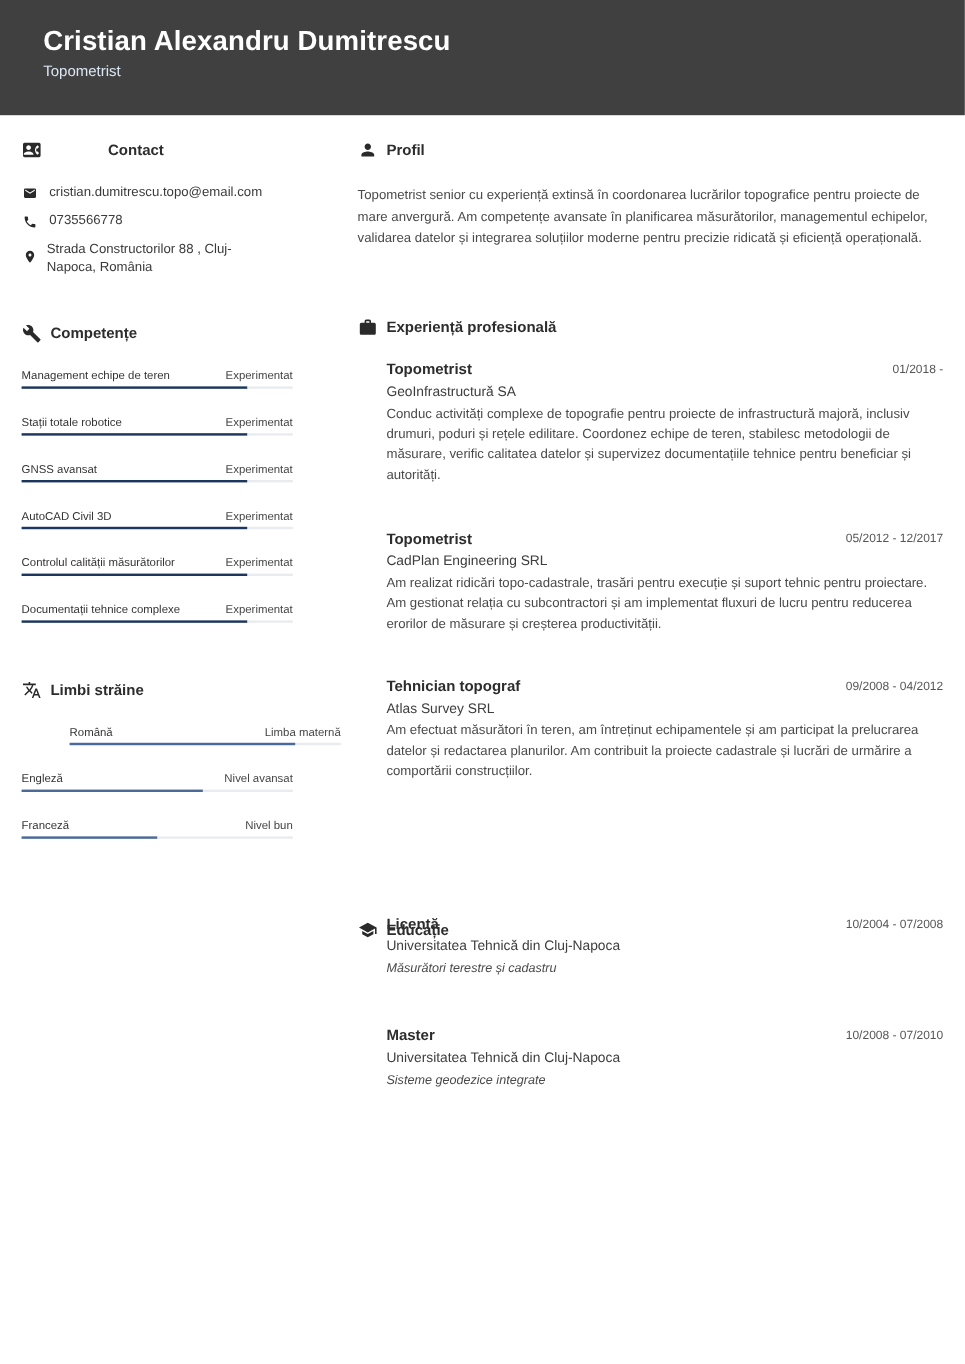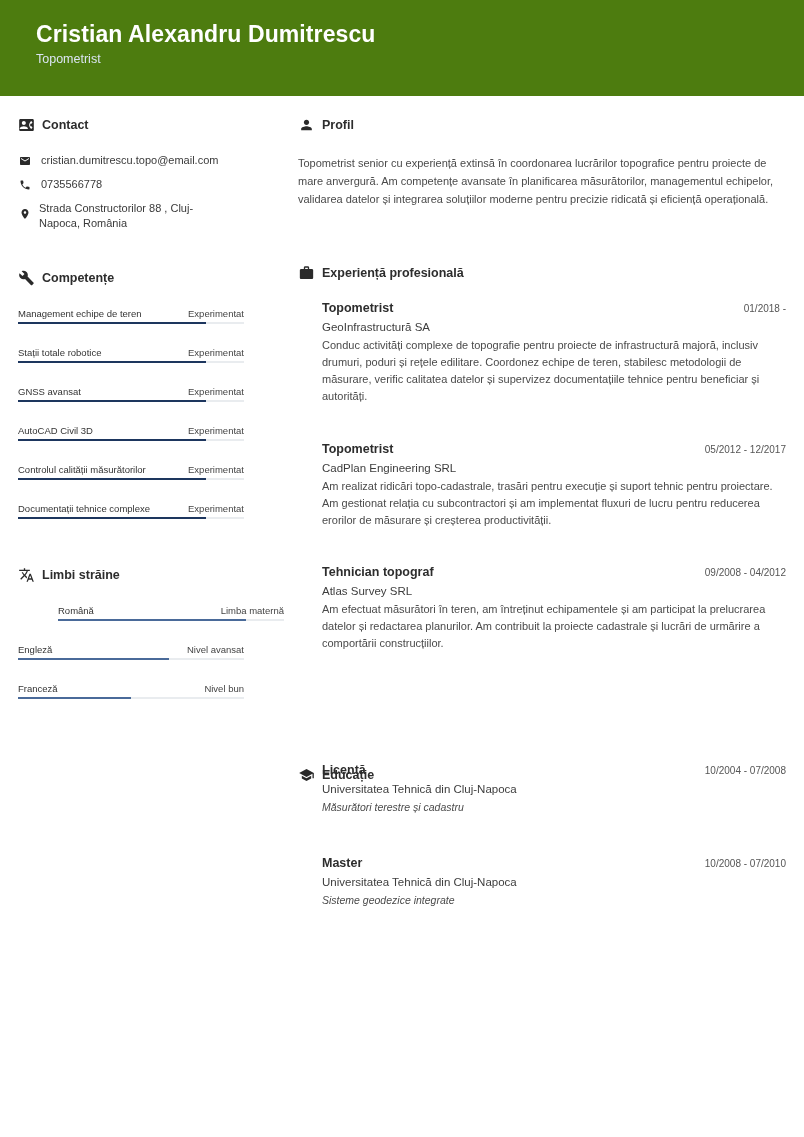--- a/index.html
+++ b/index.html
@@ -1,19 +1,19 @@
 <!DOCTYPE html>
 <html><head>
 <meta charset="utf-8">
 <style>
   * { box-sizing: border-box; margin: 0; padding: 0; }
   html, body { width: 804px; height: 1137px; background: #ffffff; }
   body { font-family: "Liberation Sans", "DejaVu Sans", sans-serif; color: #333333; position: relative; overflow: hidden; }
 
-  .header { position: absolute; left: 0; top: 0; width: 804px; height: 96px; background: #4d7c0f; }
+  .header { position: absolute; left: 0; top: 0; width: 804px; height: 96px; background: #404040; }
   .header .name { position: absolute; left: 36px; top: 21px; font-size: 23px; font-weight: bold; color: #ffffff; letter-spacing: 0.1px; }
   .header .role { position: absolute; left: 36px; top: 52px; font-size: 12.5px; color: #dbe5f3; }
 
   .left { position: absolute; left: 18px; top: 0; width: 226px; }
   .right { position: absolute; left: 298px; top: 0; width: 490px; }
 
   .sec-title { position: absolute; display: flex; align-items: center; font-size: 12.5px; font-weight: bold; color: #2d2d2d; }
   .sec-title .ic { width: 17px; height: 16px; margin-right: 7px; display: inline-flex; align-items: center; justify-content: center; }
   .sec-title svg { width: 17px; height: 16px; fill: #2a2a2a; }
 
@@ -41,21 +41,21 @@
 </head>
 <body>
 
 <div class="header">
   <div class="name">Cristian Alexandru Dumitrescu</div>
   <div class="role">Topometrist</div>
 </div>
 
 <div class="left">
 
-  <div class="sec-title" style="top:117px; left:0;">
+  <div class="sec-title" style="top:117px; left:0;gap:48px;">
     <span class="ic">
       <svg viewBox="0 0 24 24">
           <path d="M21 3H3C1.9 3 1 3.9 1 5v14c0 1.1.9 2 2 2h18c1.1 0 1.99-.9 1.99-2L23 5c0-1.1-.9-2-2-2zM8 6c1.66 0 3 1.34 3 3s-1.34 3-3 3-3-1.34-3-3 1.34-3 3-3zm6 12H2v-1c0-2 4-3.1 6-3.1s6 1.1 6 3.1v1zm3.85-4h1.64L21 16l-1.99 1.99c-1.31-.98-2.28-2.38-2.73-3.99-.18-.64-.28-1.31-.28-2s.1-1.36.28-2c.45-1.62 1.42-3.01 2.73-3.99L21 8l-1.51 2h-1.64c-.22.63-.35 1.3-.35 2s.13 1.37.35 2z"></path>
         </svg>
     </span>
     <span>Contact</span>
   </div>
 
   <div class="contact-row" style="top:153px;">
     <span class="ic">

